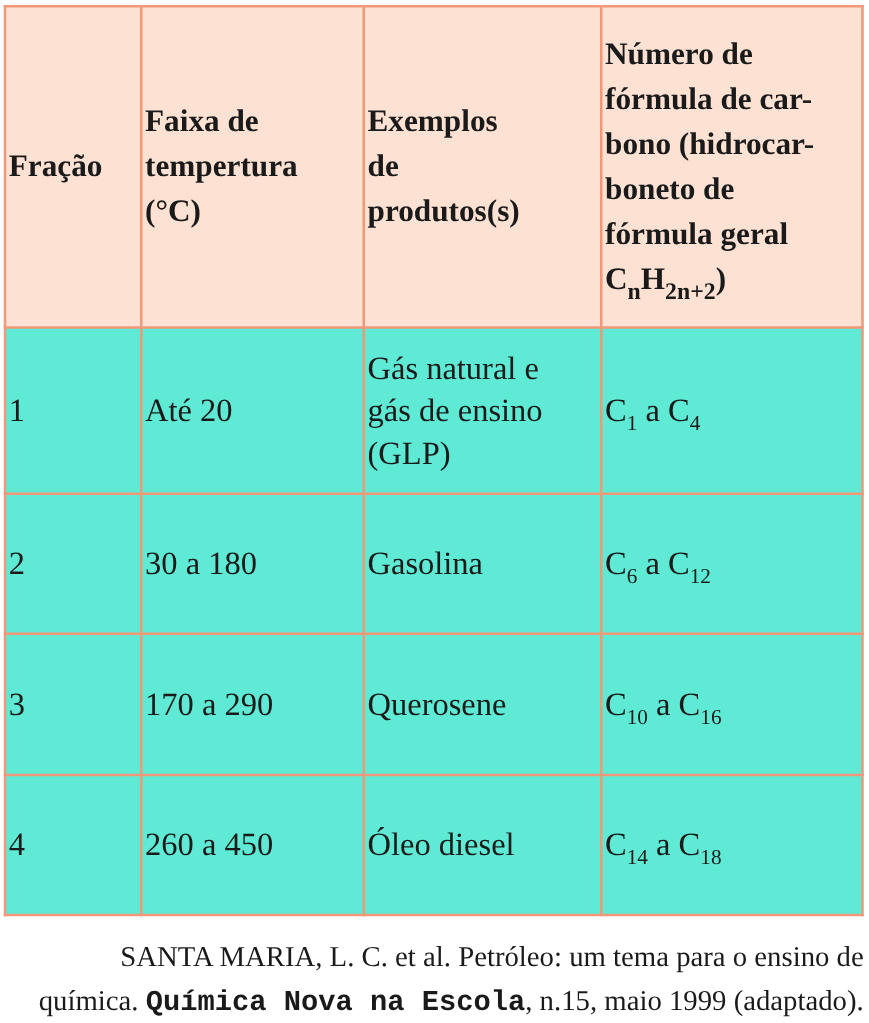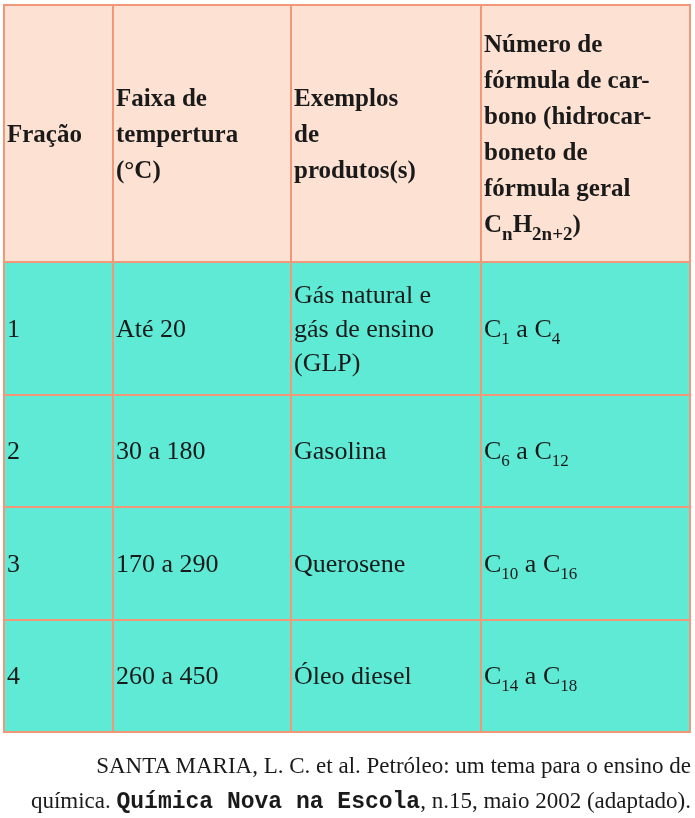--- a/index.html
+++ b/index.html
@@ -158,14 +158,14 @@
         <td>
           <span class="formula"><span>C</span><sub>14</sub><span style="white-space:pre"> a </span><span>C</span><sub>18</sub></span>
         </td>
       </tr>
     </tbody>
   </table>
 </div>
 
 <div class="caption">
   <span class="line">SANTA MARIA, L. C. et al. Petróleo: um tema para o ensino de</span>
-  <span class="line"><span>química. </span><span class="journal">Química Nova na Escola</span><span>, n.15, maio 2002 (adaptado).</span></span>
+  <span class="line"><span>química. </span><span class="journal">Química Nova na Escola</span><span>, n.15, maio 1999 (adaptado).</span></span>
 </div>
 
 </body></html>

